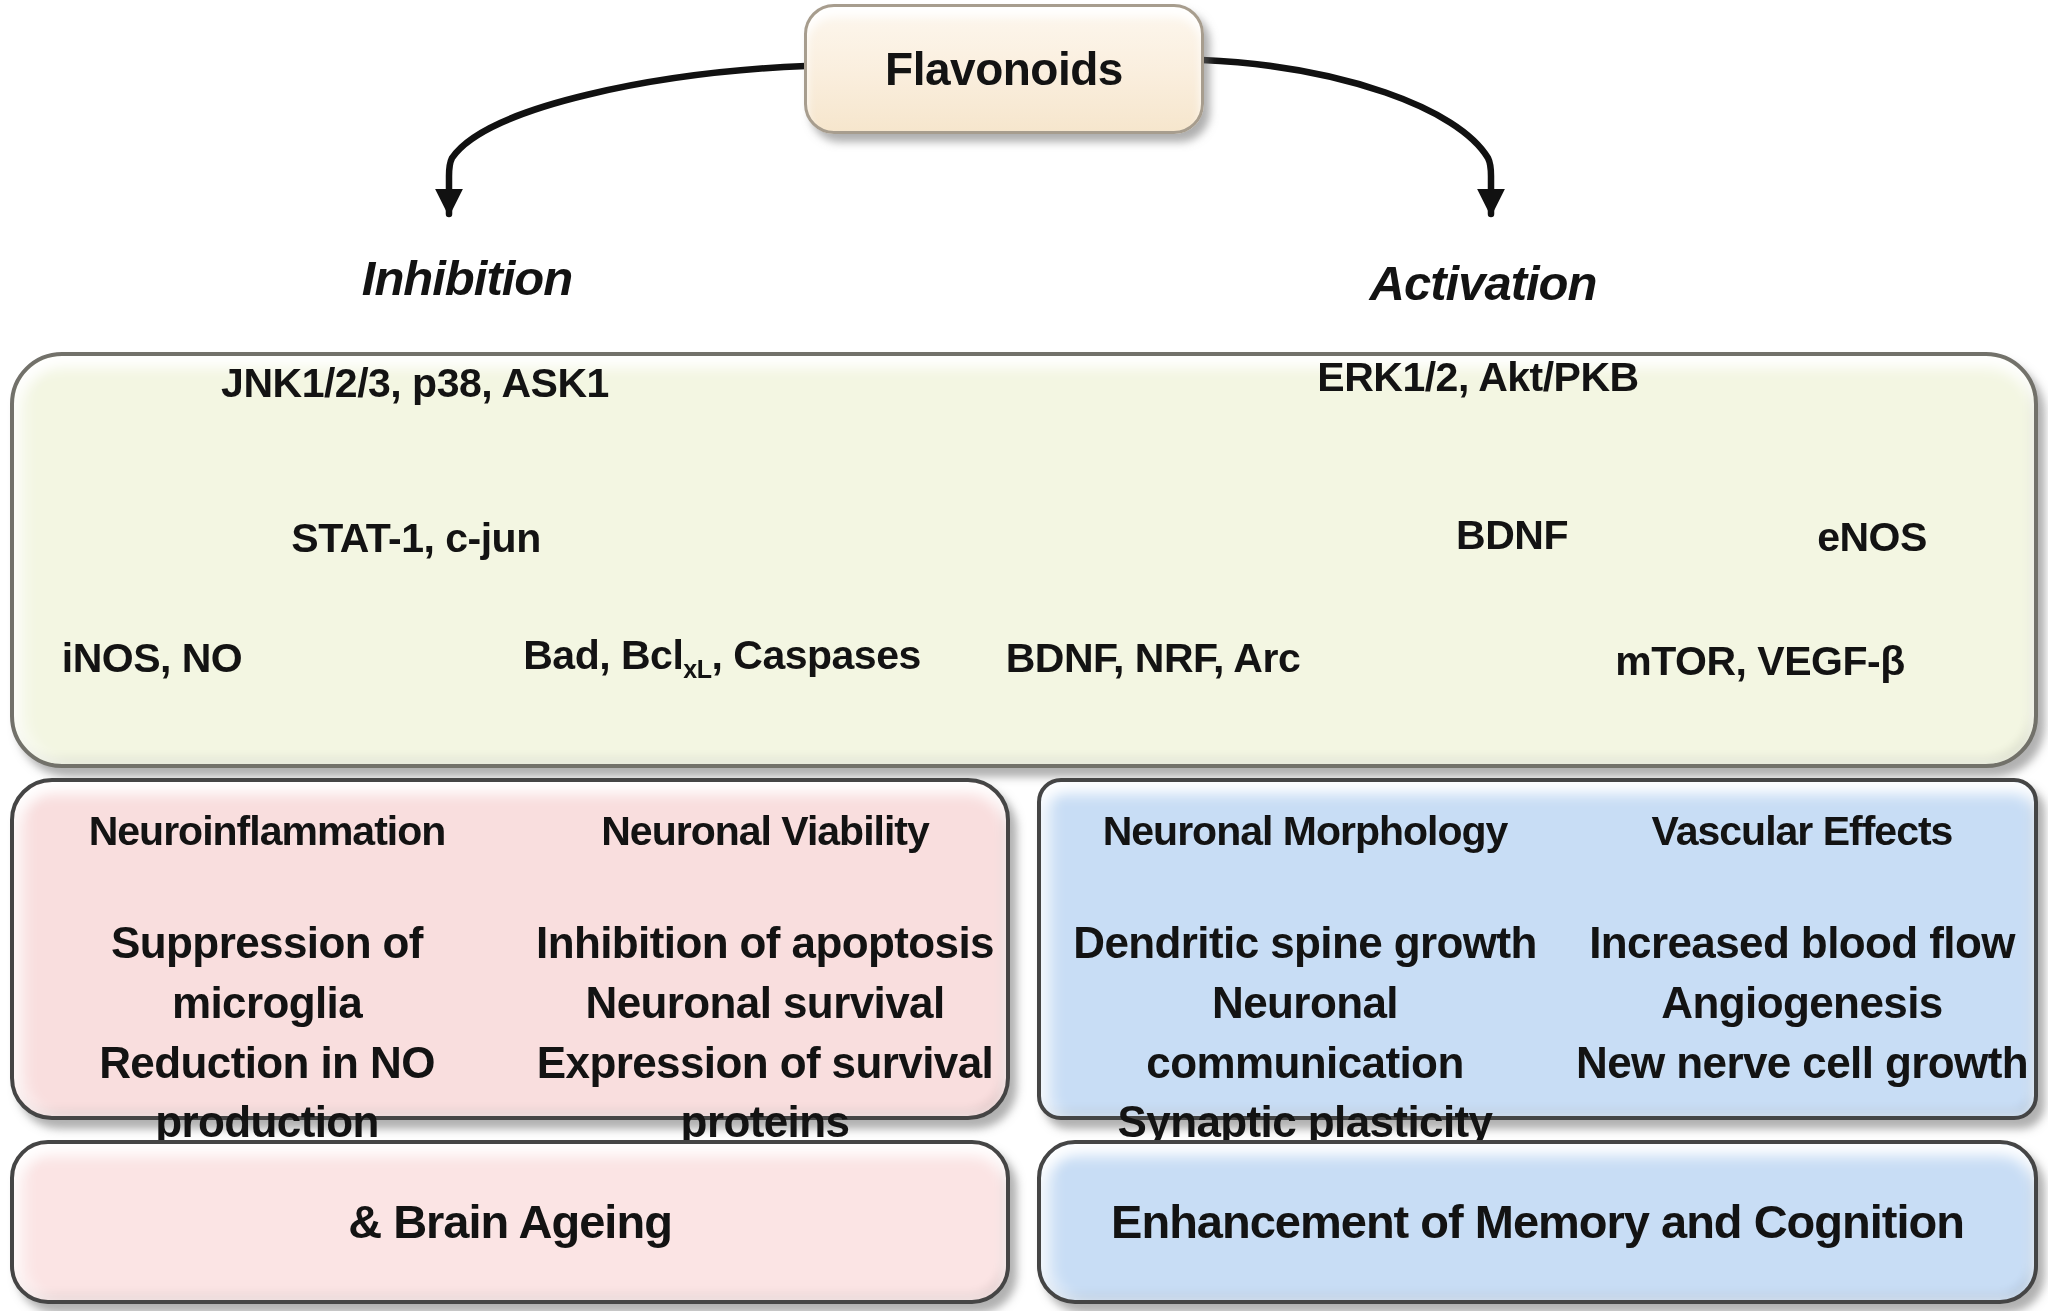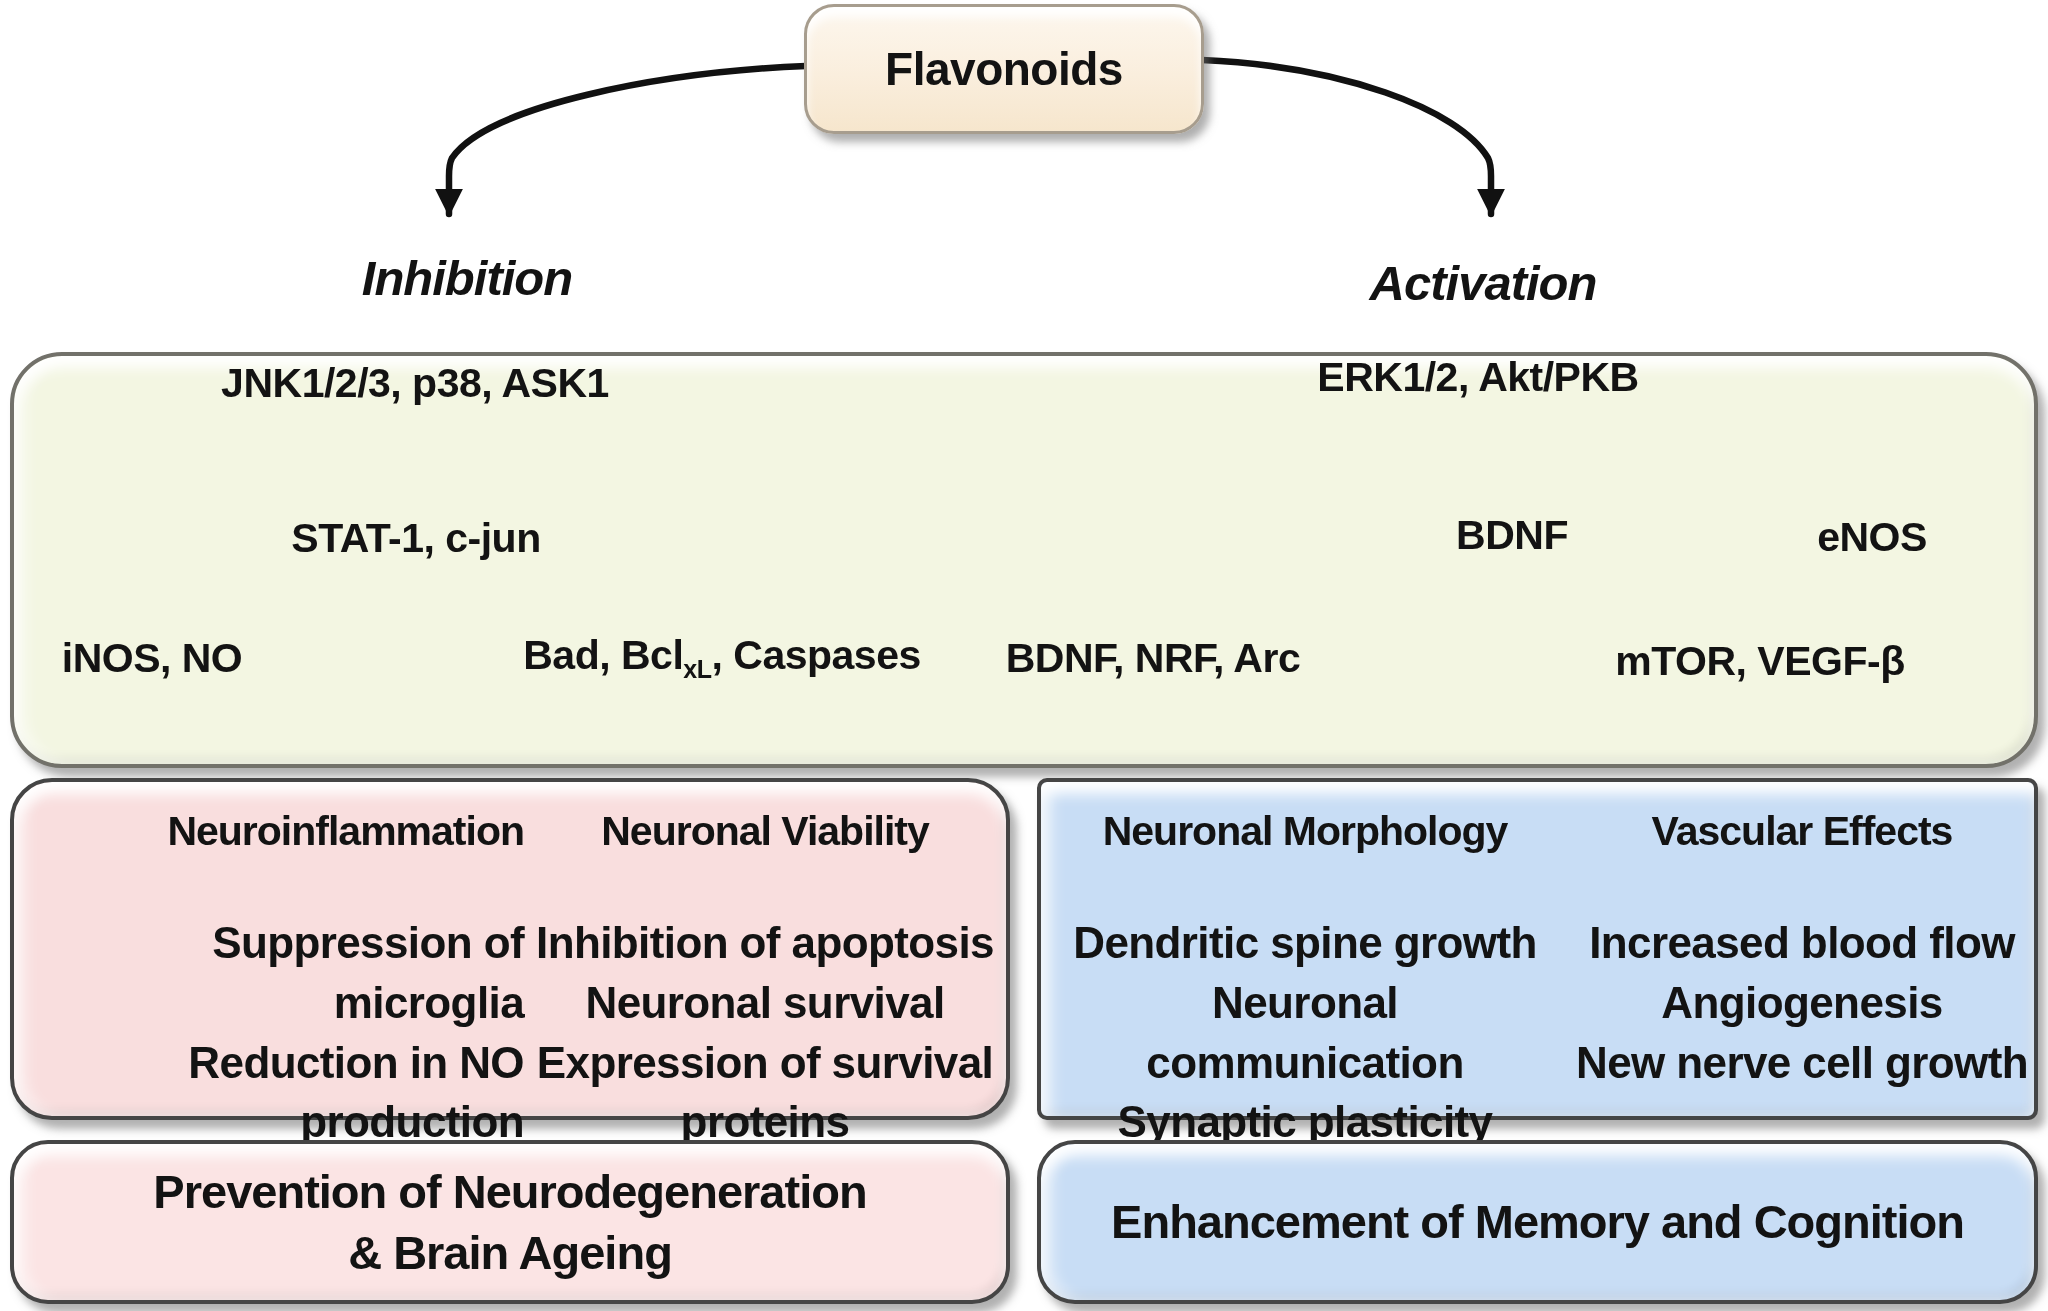--- a/index.html
+++ b/index.html
@@ -21,21 +21,21 @@
 
   .panel{position:absolute;box-sizing:border-box;
     box-shadow: inset 0 12px 14px rgba(255,255,255,.95),
                 inset 12px 0 14px rgba(255,255,255,.55),
                 inset -4px -6px 10px rgba(0,0,0,.08),
                 7px 9px 9px rgba(100,100,100,.5);}
   .panel.green{left:10px;top:352px;width:2028px;height:416px;border-radius:52px;
     background:var(--green_box);border:4px solid var(--green_box_border);}
   .panel.pink{left:10px;top:778px;width:1000px;height:342px;border-radius:42px;
     background:var(--pink_box);border:4px solid var(--pink_box_border);}
-  .panel.blue{left:1037px;top:778px;width:1001px;height:342px;border-radius:10px;
+  .panel.blue{left:1037px;top:778px;width:1001px;height:342px;border-radius:24px;
     background:var(--blue_box);border:4px solid var(--blue_box_border);}
   .panel.pink-bottom{left:10px;top:1140px;width:1000px;height:164px;border-radius:38px;
     background:var(--pink_box_light);border:4px solid var(--pink_box_border);
     display:flex;align-items:center;justify-content:center;text-align:center;}
   .panel.blue-bottom{left:1037px;top:1140px;width:1001px;height:164px;border-radius:38px;
     background:var(--blue_box);border:4px solid var(--blue_box_border);
     display:flex;align-items:center;justify-content:center;text-align:center;}
 
   .title-box{position:absolute;left:804px;top:4px;width:400px;height:130px;box-sizing:border-box;
     border-radius:30px;border:3px solid var(--cream_box_border);
@@ -94,21 +94,21 @@
   <div class="lbl node" style="left:722px;top:658px;">
     <span>Bad, Bcl</span><sub>xL</sub><span>, Caspases</span>
   </div>
   <div class="lbl node" style="left:1478px;top:377px;">ERK1/2, Akt/PKB</div>
   <div class="lbl node" style="left:1512px;top:535px;">BDNF</div>
   <div class="lbl node" style="left:1872px;top:537px;">eNOS</div>
   <div class="lbl node" style="left:1153px;top:658px;">BDNF, NRF, Arc</div>
   <div class="lbl node" style="left:1760px;top:661px;">mTOR, VEGF-β</div>
 
   <div class="panel pink">
-    <div class="col" style="left:16px;width:494px;text-align:right;">
+    <div class="col" style="left:6px;width:494px;">
       <h3>Neuroinflammation</h3>
       <div class="items">
         <div>Suppression of microglia</div>
         <div>Reduction in NO production</div>
         <div>TNF-alpha reduced</div>
       </div>
     </div>
     <div class="col" style="left:512px;width:478px;">
       <h3>Neuronal Viability</h3>
       <div class="items">
@@ -133,21 +133,20 @@
       <div class="items">
         <div>Increased blood flow</div>
         <div>Angiogenesis</div>
         <div>New nerve cell growth</div>
       </div>
     </div>
   </div>
 
   <div class="panel pink-bottom">
     <div class="big-label">
-      <div>Prevention of Neurodegeneration</div>
       <div>&amp; Brain Ageing</div>
     </div>
   </div>
   <div class="panel blue-bottom">
     <div class="big-label">Enhancement of Memory and Cognition</div>
   </div>
 
 </div>
 
 </body></html>

